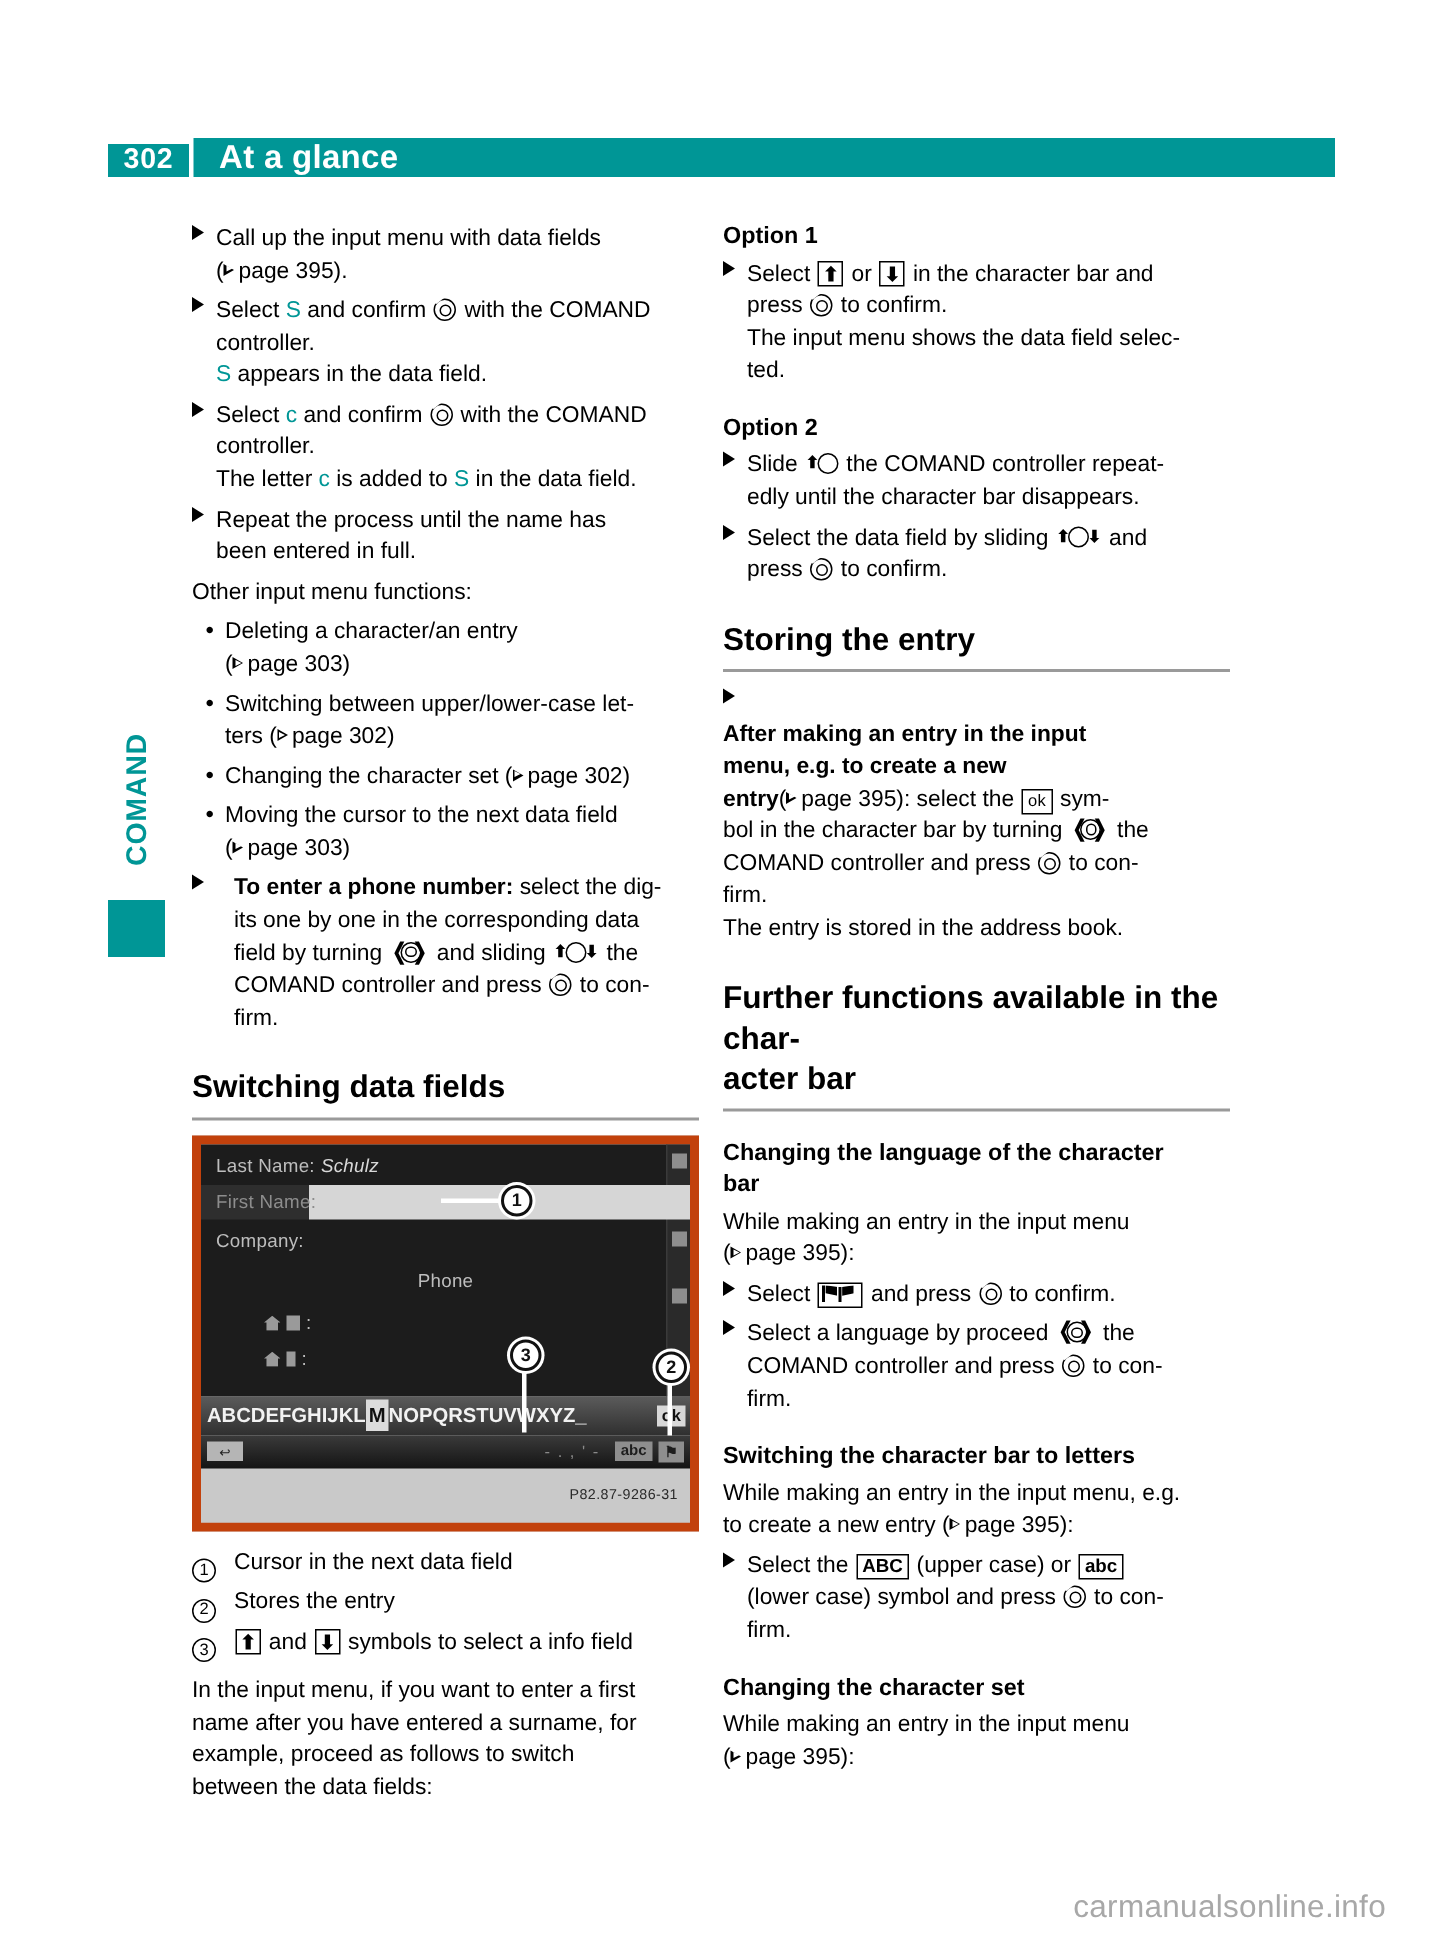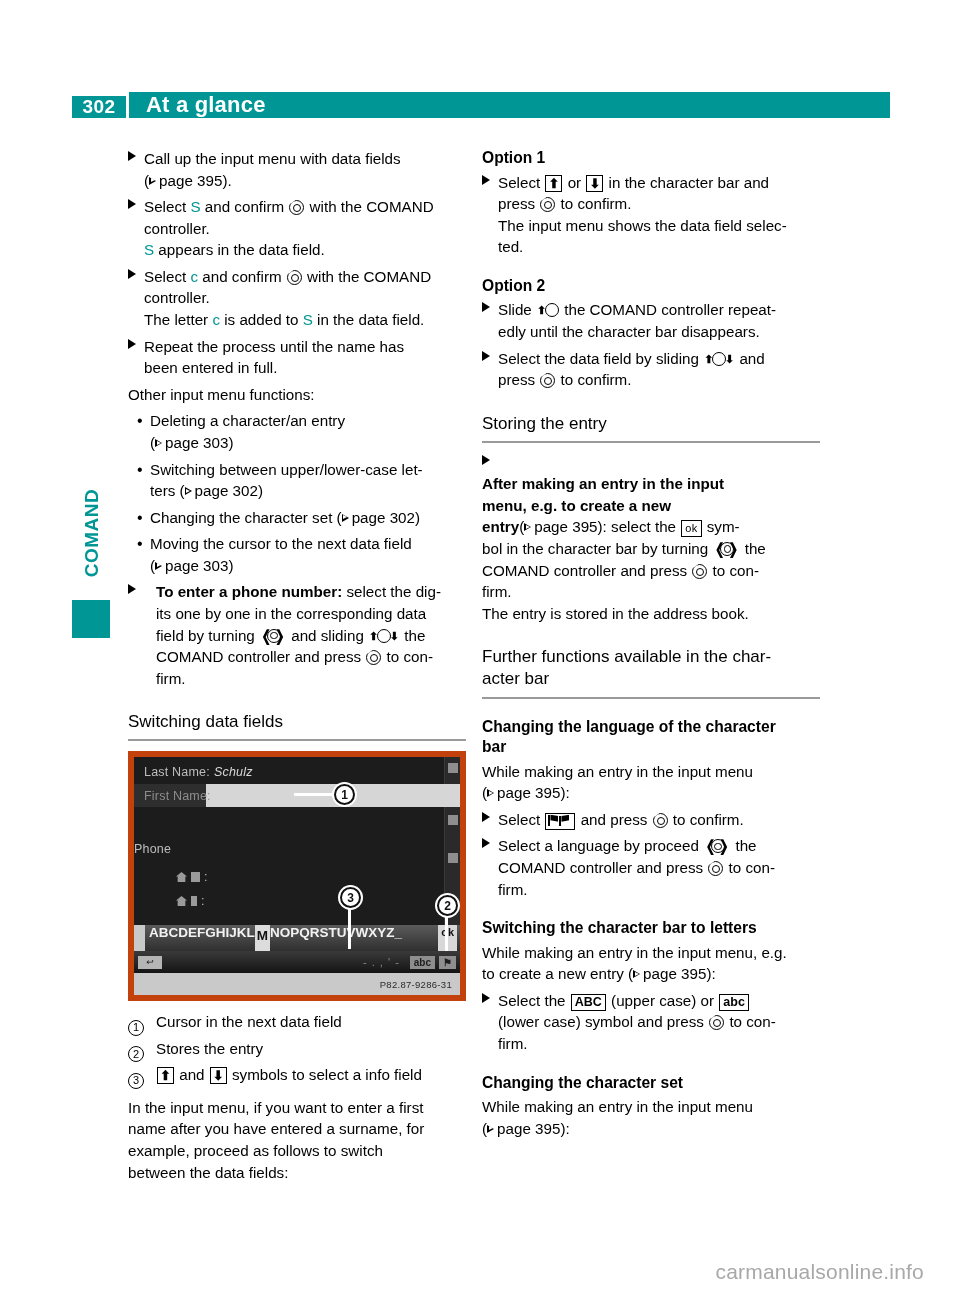--- a/index.html
+++ b/index.html
@@ -117,22 +117,22 @@
   }
   .bullet .marker {
     flex: 0 0 auto;
     width: 13px;
     font-size: 16px;
     line-height: 1.35;
   }
   .bullet .body { flex: 1 1 auto; }
 
   h2.section {
-    font-size: 17px;
-    font-weight: normal;
+    font-size: 21px;
+    font-weight: bold;
     margin: 22px 0 0 0;
     line-height: 1.3;
     padding-bottom: 6px;
     border-bottom: 2px solid #9a9a9a;
   }
   h3.subsection {
     font-size: 15.6px;
     font-weight: bold;
     margin: 18px 0 3px 0;
     line-height: 1.32;
@@ -359,21 +359,21 @@
     letter-spacing: .2px;
   }
   .row-last { top: 3px; }
   .row-first {
     top: 27px;
     background: linear-gradient(to right,#2e2e2e 0,#2e2e2e 72px,#d6d6d6 72px,#d6d6d6 100%);
     color: #9a9a9a;
   }
   .row-first .lbl { color:#8d8d8d; }
   .row-company { top: 53px; }
-  .row-phone { top: 80px; padding-left:0; }
+  .row-phone { top: 80px; justify-content:center; padding-left:0; }
   .row-ic1 { top: 108px; padding-left: 42px; }
   .row-ic2 { top: 132px; padding-left: 42px; }
   .italicv { font-style: italic; color:#d8d8d8; margin-left:4px; }
   .scrollcol {
     position:absolute; right:0; top:0; bottom:0; width:16px;
     background:#2a2a2a;
     border-left:1px solid #3a3a3a;
   }
   .scrollcol i {
     position:absolute; left:3px; width:10px; height:10px;
@@ -386,27 +386,26 @@
   }
   .bx-icon {
     display:inline-block; width:9px; height:10px;
     background:#9a9a9a; margin-right:4px;
   }
   .charbar {
     position:absolute;
     left:0; right:0; top:0;
     height: 26px;
     background: linear-gradient(to bottom,#5b5b5b,#2f2f2f);
-    display:flex; 
+    display:flex; align-items:center;
     color:#f2f2f2;
     font-size: 13.5px;
     font-weight:bold;
     letter-spacing: 0px;
     padding-left:4px;
-    margin-left:11px;
   }
   .charbar .sel {
     background:#dcdcdc; color:#111;
     padding: 3px 2px;
     margin: 0 0px;
   }
   .charbar .okbtn {
     margin-left:auto; margin-right:3px;
     background:#d8d8d8; color:#111;
     font-size:11px; font-weight:bold;
@@ -429,21 +428,21 @@
   .cb-mid { flex:1; text-align:right; padding-right:6px; letter-spacing:1px; color:#8a8a8a;}
   .cb-chip {
     background:#8e8e8e;color:#1d1d1d;
     padding:1px 4px;margin-left:4px;font-size:10px;font-weight:bold;
   }
   .charbar-wrap {
     position:relative;
     height: 48px;
   }
   .figcaption {
-    height: 22px;
+    height: 36px;
     background: #c9c9c9;
     display:flex;
     align-items:center;
     justify-content:flex-end;
     padding-right: 8px;
     font-size: 9.5px;
     color: #2a2a2a;
     letter-spacing: .3px;
   }
   
@@ -580,20 +579,23 @@
 
       <div class="scr-row row-last">
         <span>Last Name:</span>
         <span class="italicv">Schulz</span>
       </div>
 
       <div class="scr-row row-first">
         <span class="lbl">First Name:</span>
       </div>
 
+      <div class="scr-row row-company">
+        <span>Company:</span>
+      </div>
 
       <div class="scr-row row-phone">
         <span>Phone</span>
       </div>
 
       <div class="scr-row row-ic1">
         <span class="hm-icon"></span>
           <span class="bx-icon"></span>
           <span>:</span>
       </div>

